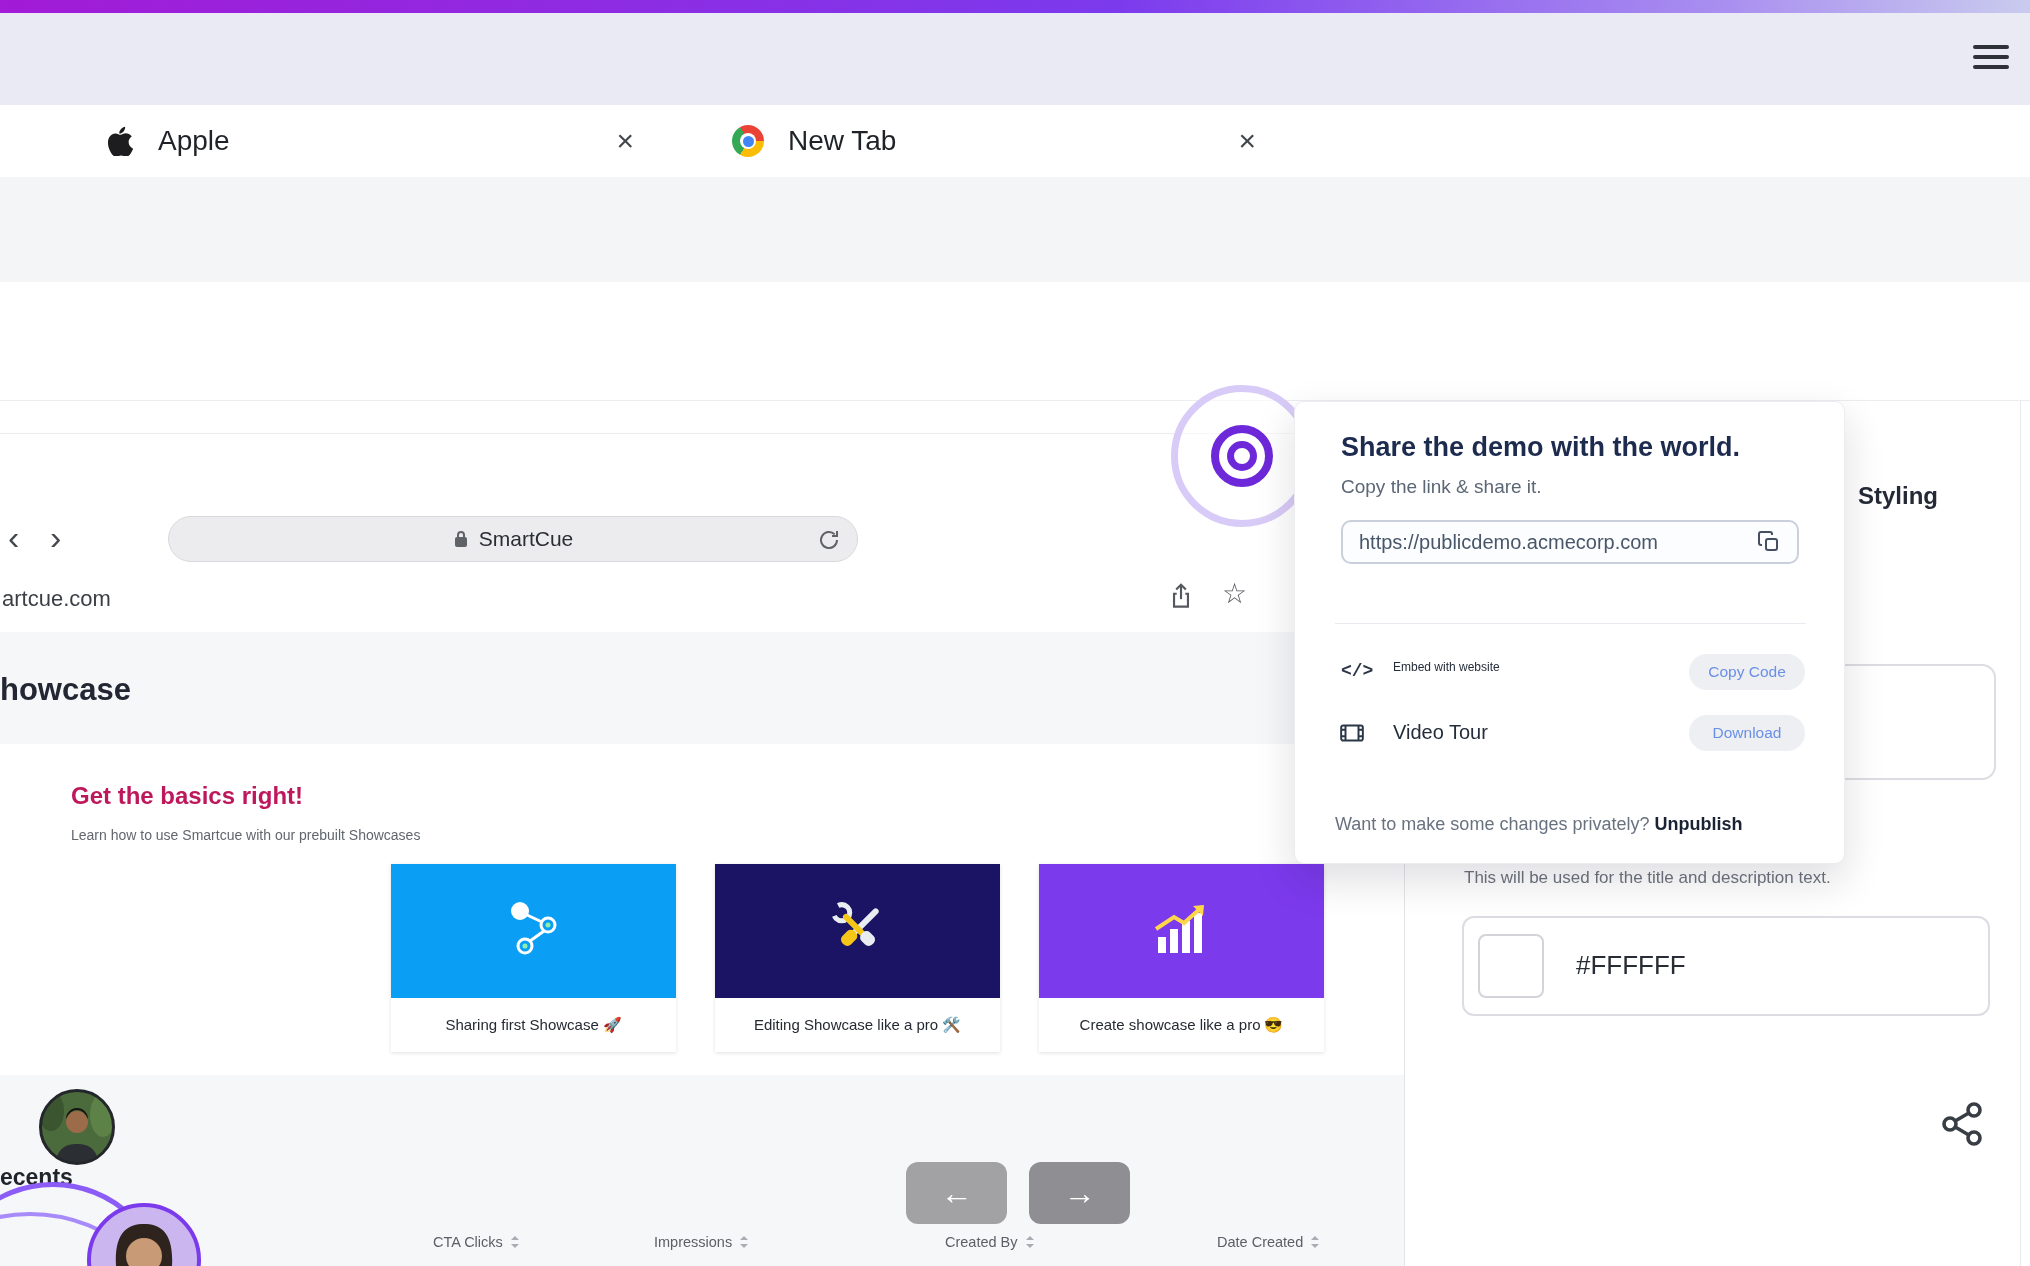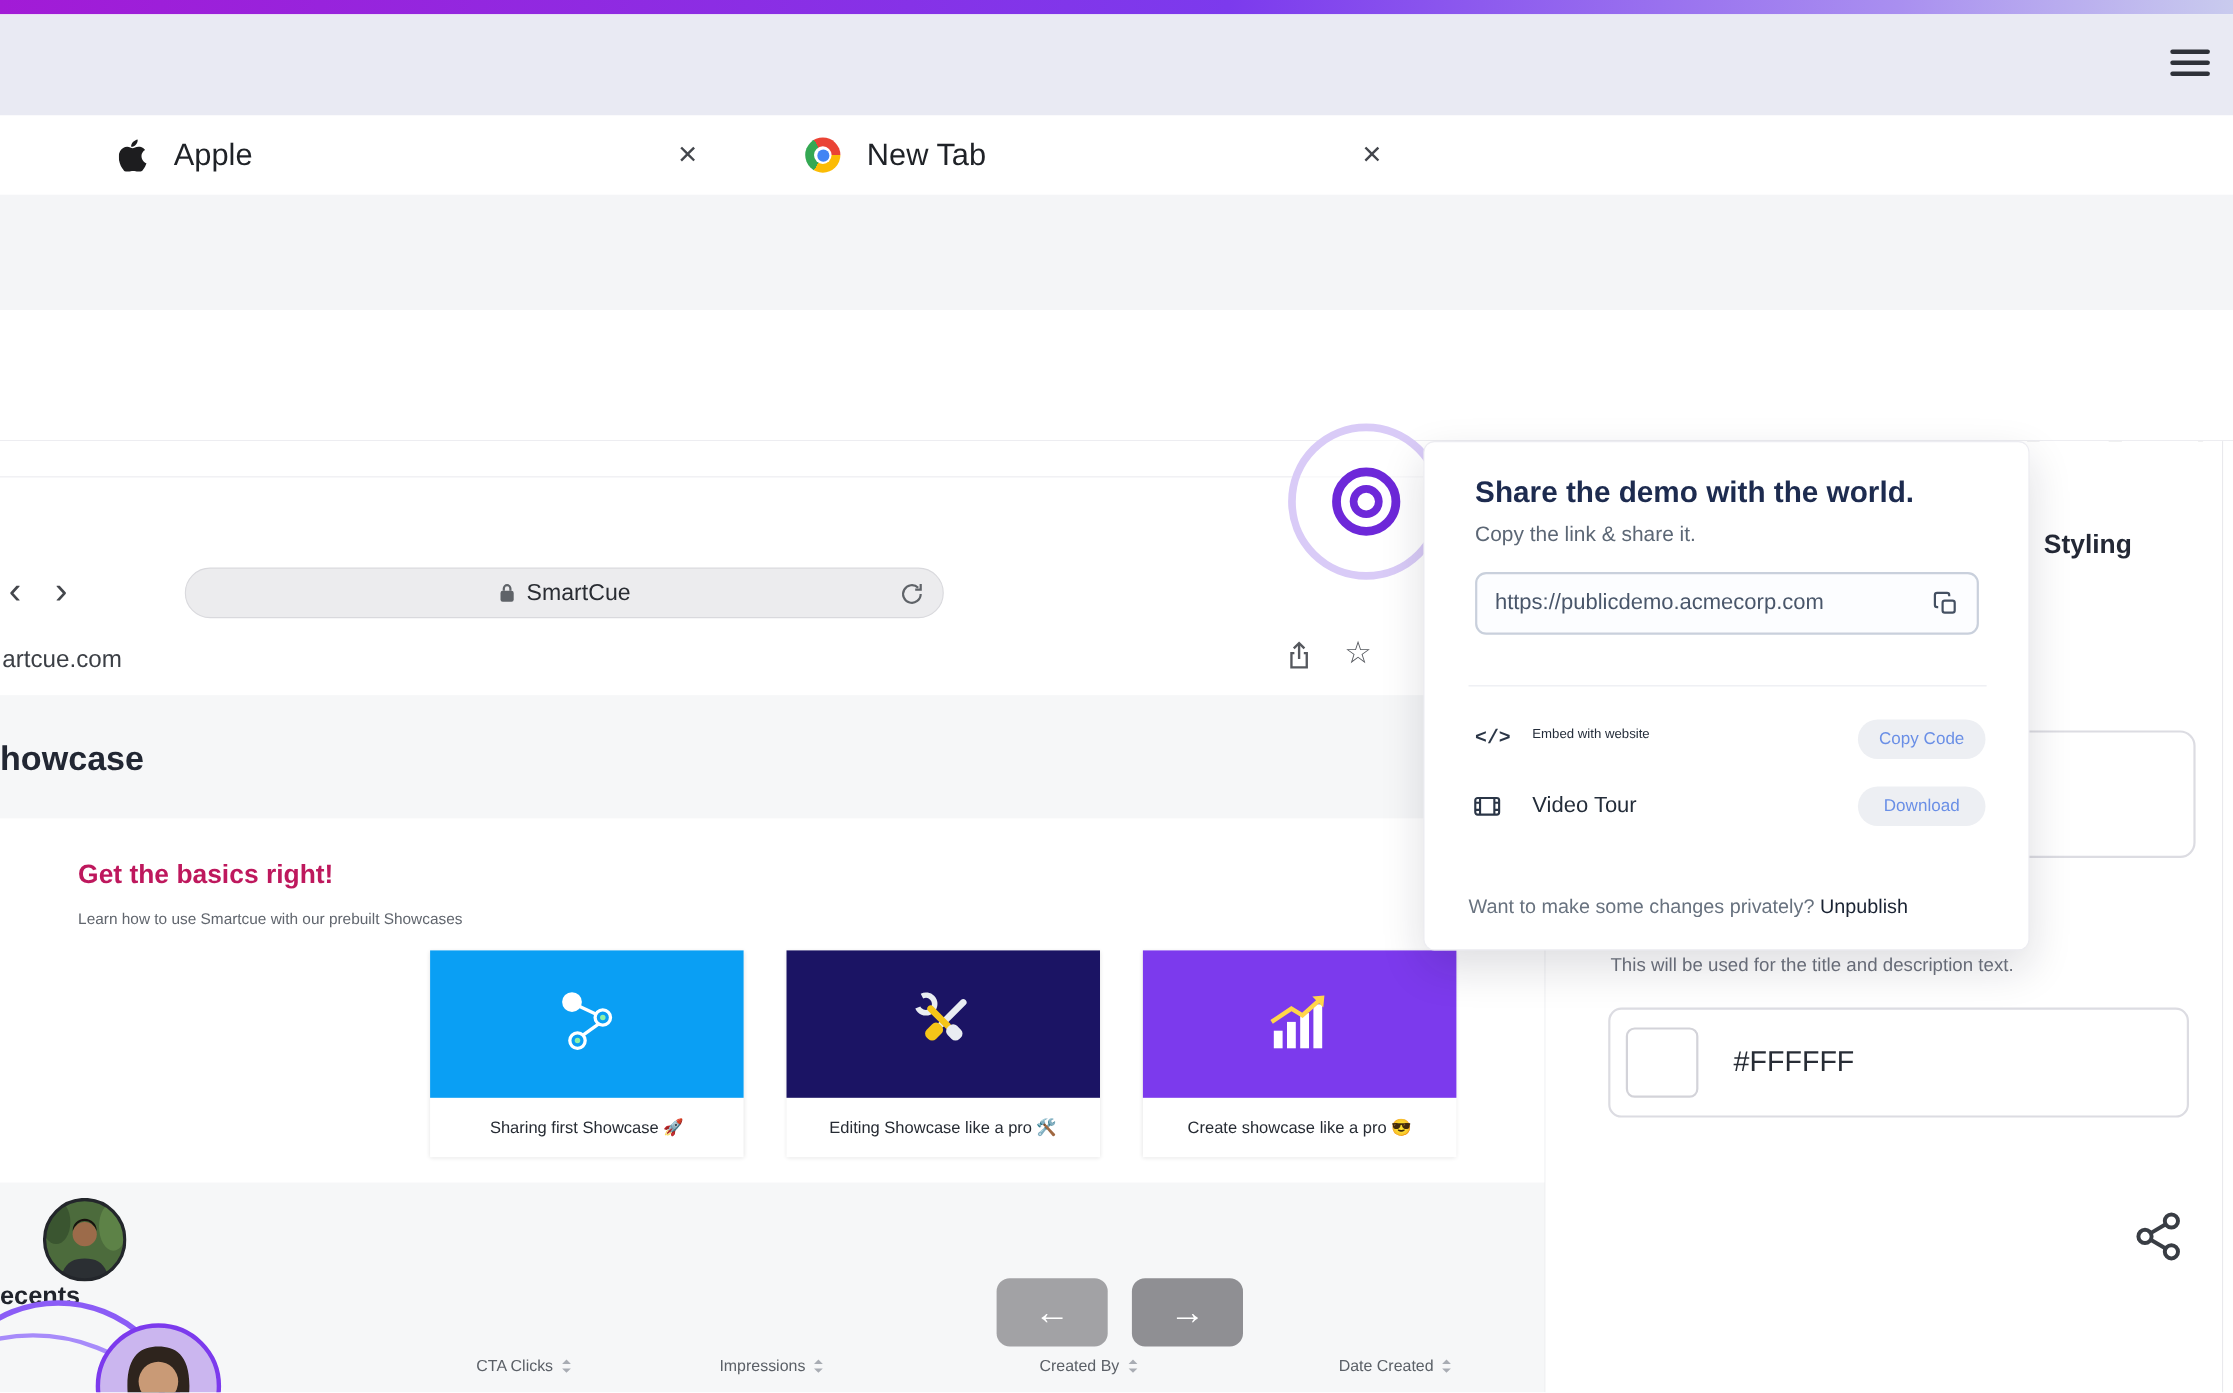--- a/index.html
+++ b/index.html
@@ -55,21 +55,21 @@
   .right-panel { left:1405px; top:401px; width:625px; height:865px; background:#fff; }
   .color-field { left:1462px; top:916px; width:528px; height:100px; border-radius:12px;
     border:2px solid #dcdce2; background:#fff; }
   .swatch { left:1478px; top:934px; width:66px; height:64px; border-radius:8px;
     border:2px solid #d3d3d9; background:#fff; }
 
   
   .popover { left:1294px; top:401px; width:551px; height:463px; background:#fff; border-radius:10px;
     border:1px solid #ececf1; box-shadow:0 16px 40px rgba(20,20,40,.14); z-index:20; }
   .popover .in { position:absolute; }
-  .urlbox { left:46px; top:118px; width:458px; height:57px; border-radius:10px; border:2px solid #c9d0dc;
+  .urlbox { left:46px; top:118px; width:458px; height:44px; border-radius:10px; border:2px solid #c9d0dc;
     background:#fcfdff; display:flex; align-items:center; justify-content:space-between; padding:0 16px; }
   .pill { width:116px; height:36px; border-radius:18px; background:#edeff3; color:#6a8fe6;
     font-size:15.5px; display:flex; align-items:center; justify-content:center; }
 
   
   .beacon-outer { left:1171px; top:385px; width:142px; height:142px; border-radius:50%;
     border:7px solid #d9cbf7; background:rgba(255,255,255,.55); z-index:15; }
   .beacon-ring1 { left:1211px; top:425px; width:62px; height:62px; border-radius:50%;
     border:8px solid #6d28d9; z-index:16; }
   .beacon-ring2 { left:1227px; top:441px; width:30px; height:30px; border-radius:50%;
@@ -409,17 +409,17 @@
       <svg width="26" height="26" viewBox="0 0 24 24" fill="none" stroke="#2b3647" stroke-width="1.8">
         <rect x="2" y="5" width="20" height="14" rx="2"></rect>
         <path d="M6 5v14M18 5v14M2 9h4M2 15h4M18 9h4M18 15h4"></path>
       </svg>
     </span>
     <span class="in" style="left:98px; top:319px; font-size:20px; color:#242d3a;">Video Tour</span>
     <div class="in pill" style="left:394px; top:313px;">Download</div>
 
     <span class="in" style="left:40px; top:412px; font-size:18px; color:#68727f; width:480px;">
       <span>Want to make some changes privately? </span>
-      <span style="font-weight:normal; color:#1a2333;">Unpublish</span>
+      <span style="font-weight:bold; color:#1a2333;">Unpublish</span>
     </span>
   </div>
 
 </div>
 
 </body></html>

